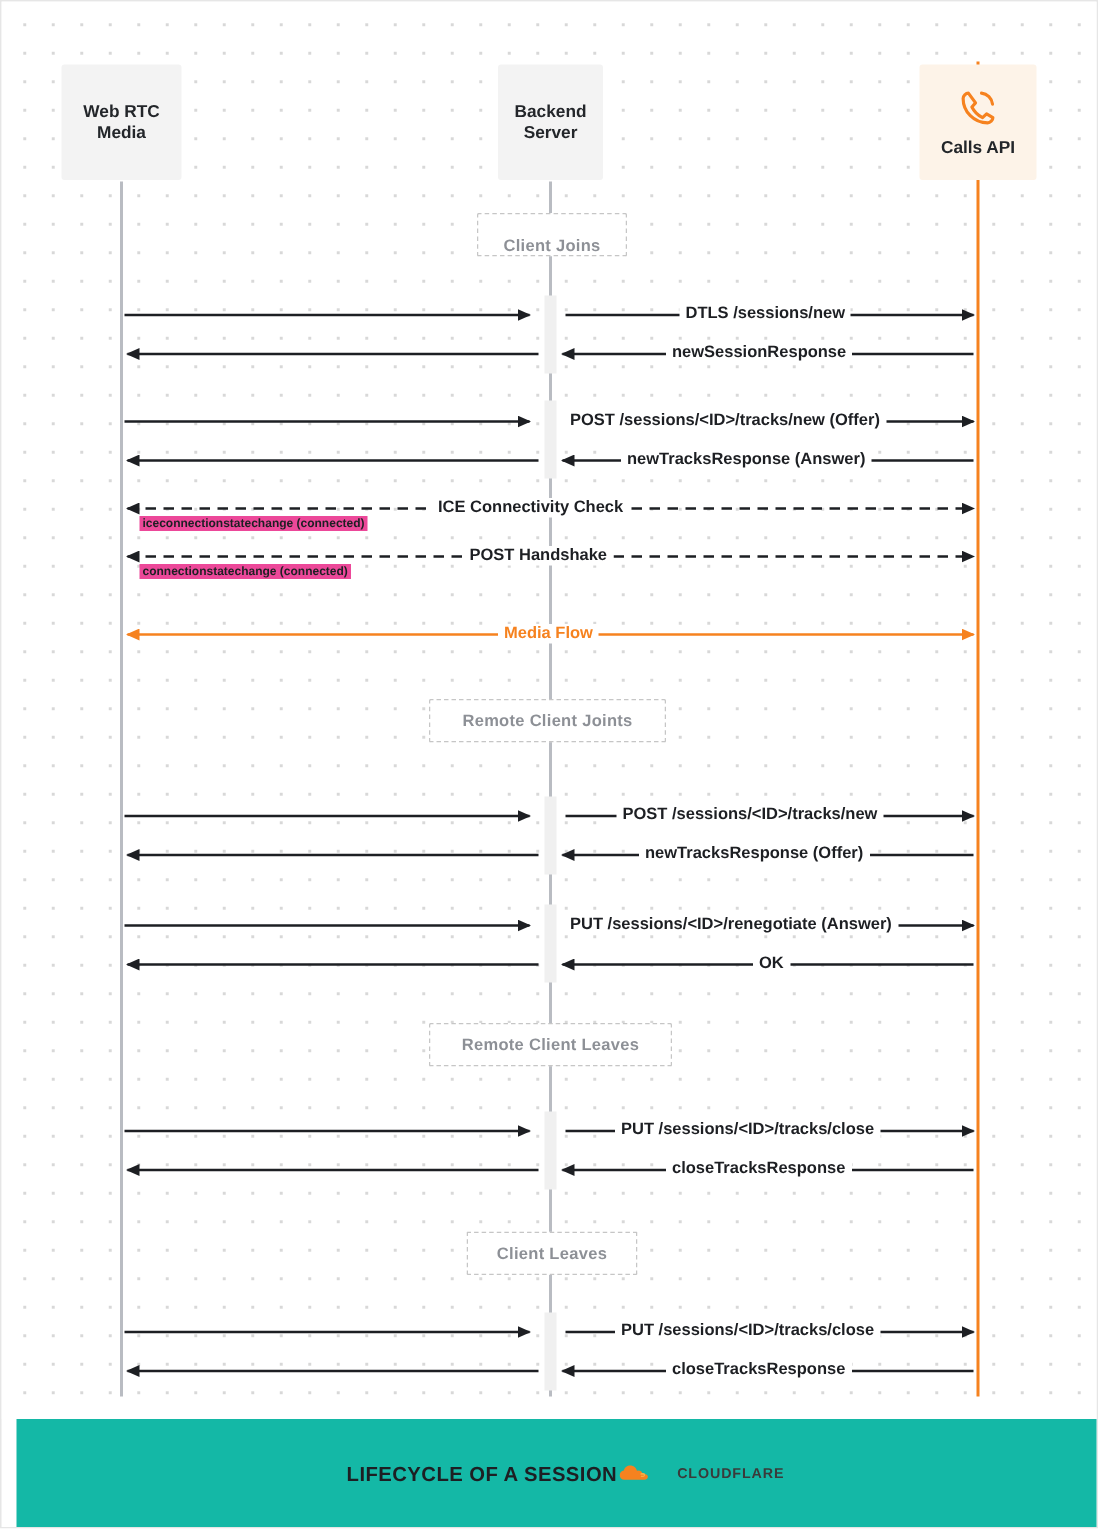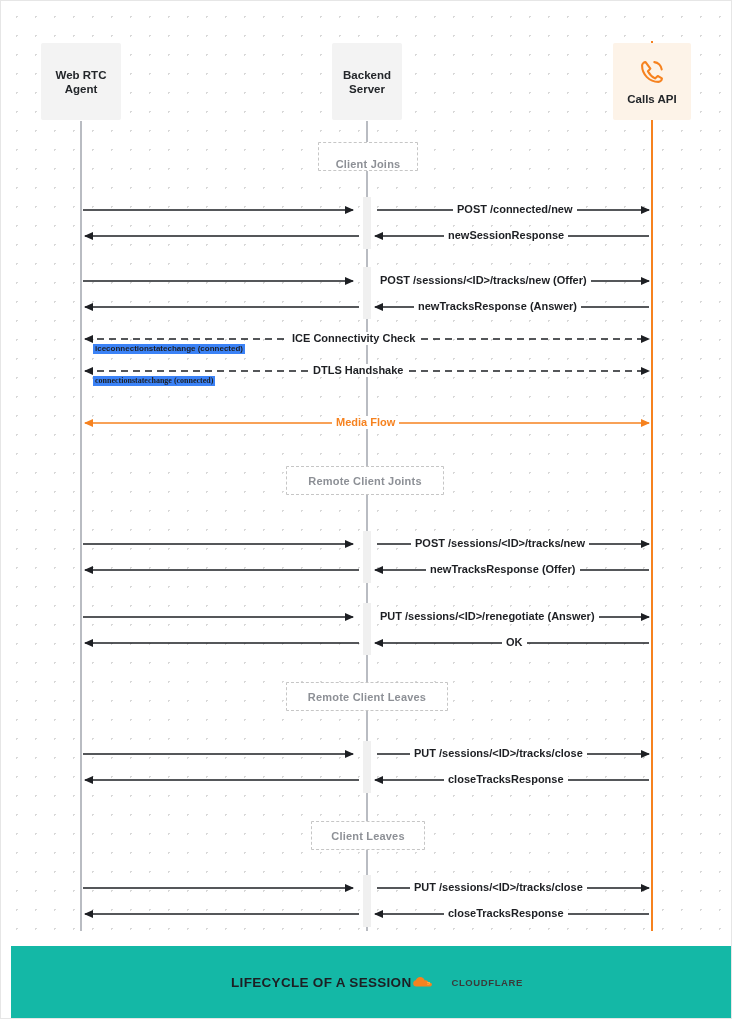--- a/index.html
+++ b/index.html
@@ -86,21 +86,21 @@
     line-height: 13px;
   }
   .msg-label.accent {
     color: #f6821f;
   }
   .msg-sub {
     position: absolute;
     font-size: 8px;
     font-weight: bold;
     color: #1d1f23;
-    background: #3b82f6;
+    background: #ec4899;
     padding: 0 2px;
     white-space: nowrap;
     line-height: 10px;
   }
   .arrow-svg {
     position: absolute;
     left: 0;
     top: 0;
     width: 732px;
     height: 945px;
@@ -150,21 +150,21 @@
 
   <div class="act-bar" style="left:362px; top:196px; height:52px;"></div>
   <div class="act-bar" style="left:362px; top:266px; height:52px;"></div>
   <div class="act-bar" style="left:362px; top:530px; height:52px;"></div>
   <div class="act-bar" style="left:362px; top:602px; height:52px;"></div>
   <div class="act-bar" style="left:362px; top:740px; height:52px;"></div>
   <div class="act-bar" style="left:362px; top:874px; height:52px;"></div>
 
   <div class="actor-box" style="left:40px; top:42px; width:80px; height:77px;">
     <div>Web RTC</div>
-    <div>Agent</div>
+    <div>Media</div>
   </div>
 
   <div class="actor-box accentbox" style="left:612px; top:42px; width:78px; height:77px;">
     <span style="display:block; line-height:0; margin-bottom:6px;">
       <svg width="28" height="28" viewBox="0 0 24 24" fill="none" stroke="#f6821f" stroke-width="1.8" stroke-linecap="round" stroke-linejoin="round">
         <path d="M6.5 3.5 C5 3.5 3.5 5 3.5 6.5 c0 7.7 6.3 14 14 14 1.5 0 3-1.5 3-3 l-3.6-2.1 -2.3 2.1 c-2.6-1.3-4.8-3.5-6.1-6.1 l2.1-2.3 z"></path>
         <path d="M14 3.5 c3.3 0.4 5.9 3 6.3 6.3"></path>
       </svg>
     </span>
     <div>Calls API</div>
@@ -240,30 +240,30 @@
     <line x1="84" y1="779" x2="358" y2="779" stroke="#1d1f23" stroke-width="1.6" marker-start="url(#ahl)"></line>
     <line x1="374" y1="779" x2="648" y2="779" stroke="#1d1f23" stroke-width="1.6" marker-start="url(#ahl)"></line>
 
     <line x1="82" y1="887" x2="352" y2="887" stroke="#1d1f23" stroke-width="1.6" marker-end="url(#ah)"></line>
     <line x1="376" y1="887" x2="648" y2="887" stroke="#1d1f23" stroke-width="1.6" marker-end="url(#ah)"></line>
 
     <line x1="84" y1="913" x2="358" y2="913" stroke="#1d1f23" stroke-width="1.6" marker-start="url(#ahl)"></line>
     <line x1="374" y1="913" x2="648" y2="913" stroke="#1d1f23" stroke-width="1.6" marker-start="url(#ahl)"></line>
   </svg>
 
-  <div class="msg-label" style="left:452px; top:202px;">POST /connected/new</div>
+  <div class="msg-label" style="left:452px; top:202px;">DTLS /sessions/new</div>
   <div class="msg-label" style="left:443px; top:228px;">newSessionResponse</div>
   <div class="msg-label" style="left:375px; top:273px;">POST /sessions/&lt;ID&gt;/tracks/new (Offer)</div>
   <div class="msg-label" style="left:413px; top:299px;">newTracksResponse (Answer)</div>
 
   <div class="msg-label" style="left:287px; top:331px;">ICE Connectivity Check</div>
   <div class="msg-sub" style="left:92px; top:343px;">iceconnectionstatechange (connected)</div>
 
-  <div class="msg-label" style="left:308px; top:363px;">DTLS Handshake</div>
-  <div class="msg-sub" style="left:92px; top:375px;font-family:Liberation Serif, serif;">connectionstatechange (connected)</div>
+  <div class="msg-label" style="left:308px; top:363px;">POST Handshake</div>
+  <div class="msg-sub" style="left:92px; top:375px;">connectionstatechange (connected)</div>
 
   <div class="msg-label accent" style="left:331px; top:415px;">Media Flow</div>
 
   <div class="msg-label" style="left:410px; top:536px;">POST /sessions/&lt;ID&gt;/tracks/new</div>
   <div class="msg-label" style="left:425px; top:562px;">newTracksResponse (Offer)</div>
   <div class="msg-label" style="left:375px; top:609px;">PUT /sessions/&lt;ID&gt;/renegotiate (Answer)</div>
   <div class="msg-label" style="left:501px; top:635px;">OK</div>
 
   <div class="msg-label" style="left:409px; top:746px;">PUT /sessions/&lt;ID&gt;/tracks/close</div>
   <div class="msg-label" style="left:443px; top:772px;">closeTracksResponse</div>

